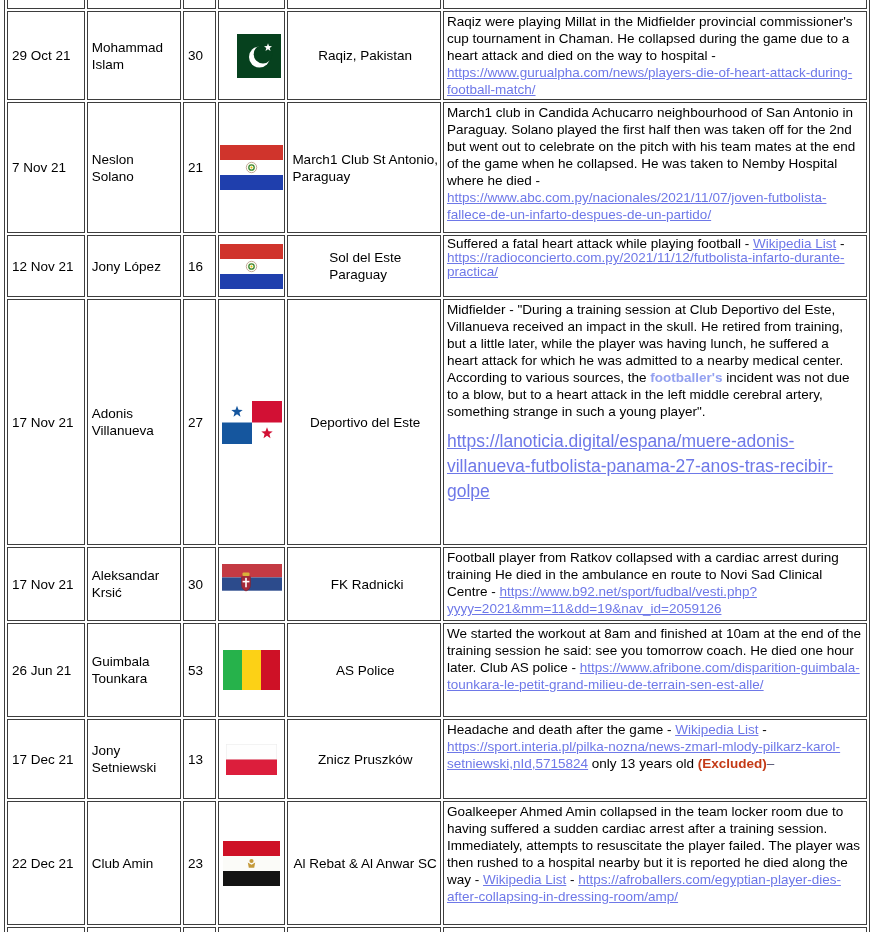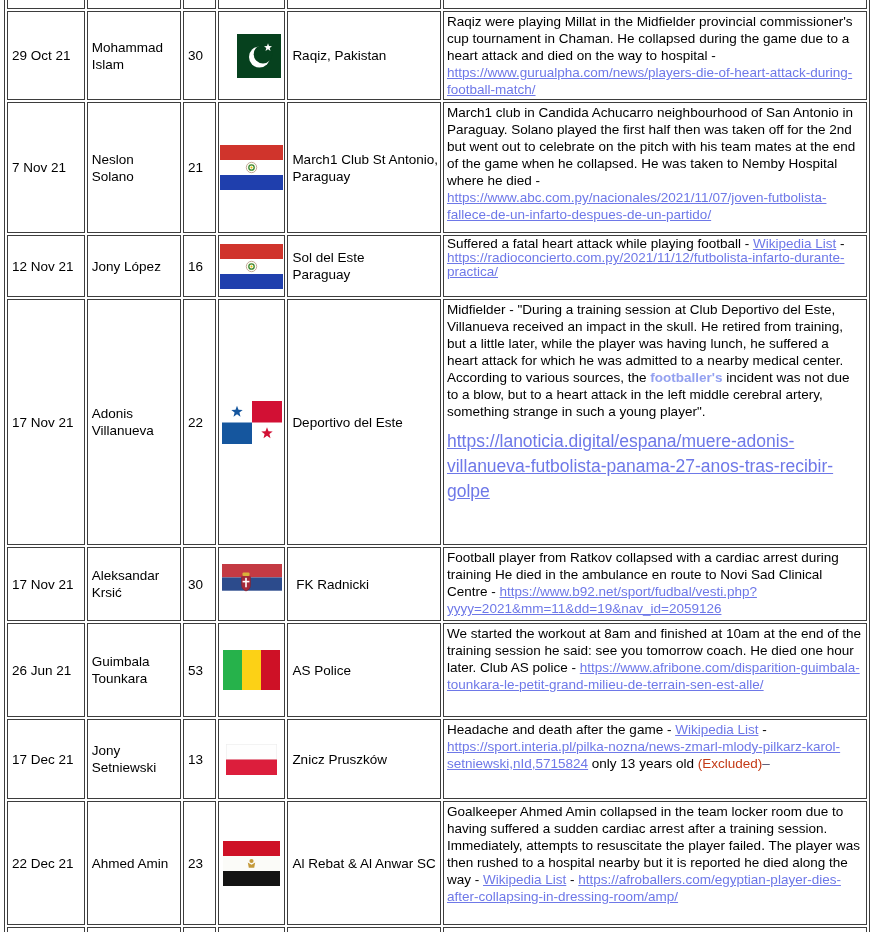--- a/index.html
+++ b/index.html
@@ -20,27 +20,27 @@
     border:1px solid var(--border);
     width:866px;table-layout:fixed;
   }
   td{
     border:1px solid var(--border);
     font-size:13.5px;line-height:17px;color:var(--text);
     padding:0;vertical-align:middle;overflow:hidden;
   }
   .cellbox{display:flex;align-items:center;padding:0 2px 0 4px;overflow:hidden;}
   .flagbox{display:flex;align-items:center;justify-content:center;padding:0;}
-  .clubbox{white-space:pre-wrap;}
+  .clubbox{white-space:pre-wrap;justify-content:center;}
   .descbox{display:block;padding:1px 3px;overflow:hidden;overflow-wrap:anywhere;}
   .descbox.tight{line-height:14px;}
   a.lnk{color:var(--link);overflow-wrap:anywhere;cursor:pointer;}
   a.lnk.plain{color:var(--plainlink);text-decoration:none;font-weight:bold;}
   a.lnk.big{display:block;font-size:17.5px;line-height:25px;margin-top:9px;}
-  .excluded{color:var(--excluded);font-weight:normal;margin-top:12px;}
+  .excluded{color:var(--excluded);font-weight:bold;margin-top:12px;}
   .dash{color:#4a4a6a;}
   .frag-wrap{position:relative;height:100%;}
   svg{display:block;}
 </style>
 </head>
 <body>
 
 <div class="viewport">
   <table class="players">
     <colgroup>
@@ -176,21 +176,21 @@
               <span>17 Nov 21</span>
             </div>
           </td>
           <td>
             <div class="cellbox" style="height:244px">
               <span>Adonis Villanueva</span>
             </div>
           </td>
           <td>
             <div class="cellbox" style="height:244px">
-              <span>22</span>
+              <span>27</span>
             </div>
           </td>
           <td>
             <div class="flagbox" style="height:244px">
               <svg width="60" height="43" viewBox="0 0 60 43">
       <rect width="60" height="43" fill="#fff"></rect>
                 <rect x="30" width="30" height="21.5" fill="#D21034"></rect>
       <rect y="21.5" width="30" height="21.5" fill="#15569E"></rect>
       <polygon points="15.0,4.8 16.5,8.8 20.7,8.9 17.4,11.6 18.5,15.7 15.0,13.3 11.5,15.7 12.6,11.6 9.3,8.9 13.5,8.8" fill="#15569E"></polygon>
                 <polygon points="45.0,26.3 46.5,30.3 50.7,30.4 47.4,33.1 48.5,37.2 45.0,34.8 41.5,37.2 42.6,33.1 39.3,30.4 43.5,30.3" fill="#D21034"></polygon>
@@ -304,21 +304,21 @@
           </td>
         </tr>
         <tr style="height: 124px;">
           <td>
             <div class="cellbox" style="height:122px">
               <span>22 Dec 21</span>
             </div>
           </td>
           <td>
             <div class="cellbox" style="height:122px">
-              <span>Ahmed Amin</span>
+              <span>Club Amin</span>
             </div>
           </td>
           <td>
             <div class="cellbox" style="height:122px">
               <span>23</span>
             </div>
           </td>
           <td>
             <div class="flagbox" style="height:122px">
               <svg width="57" height="45" viewBox="0 0 57 45">

